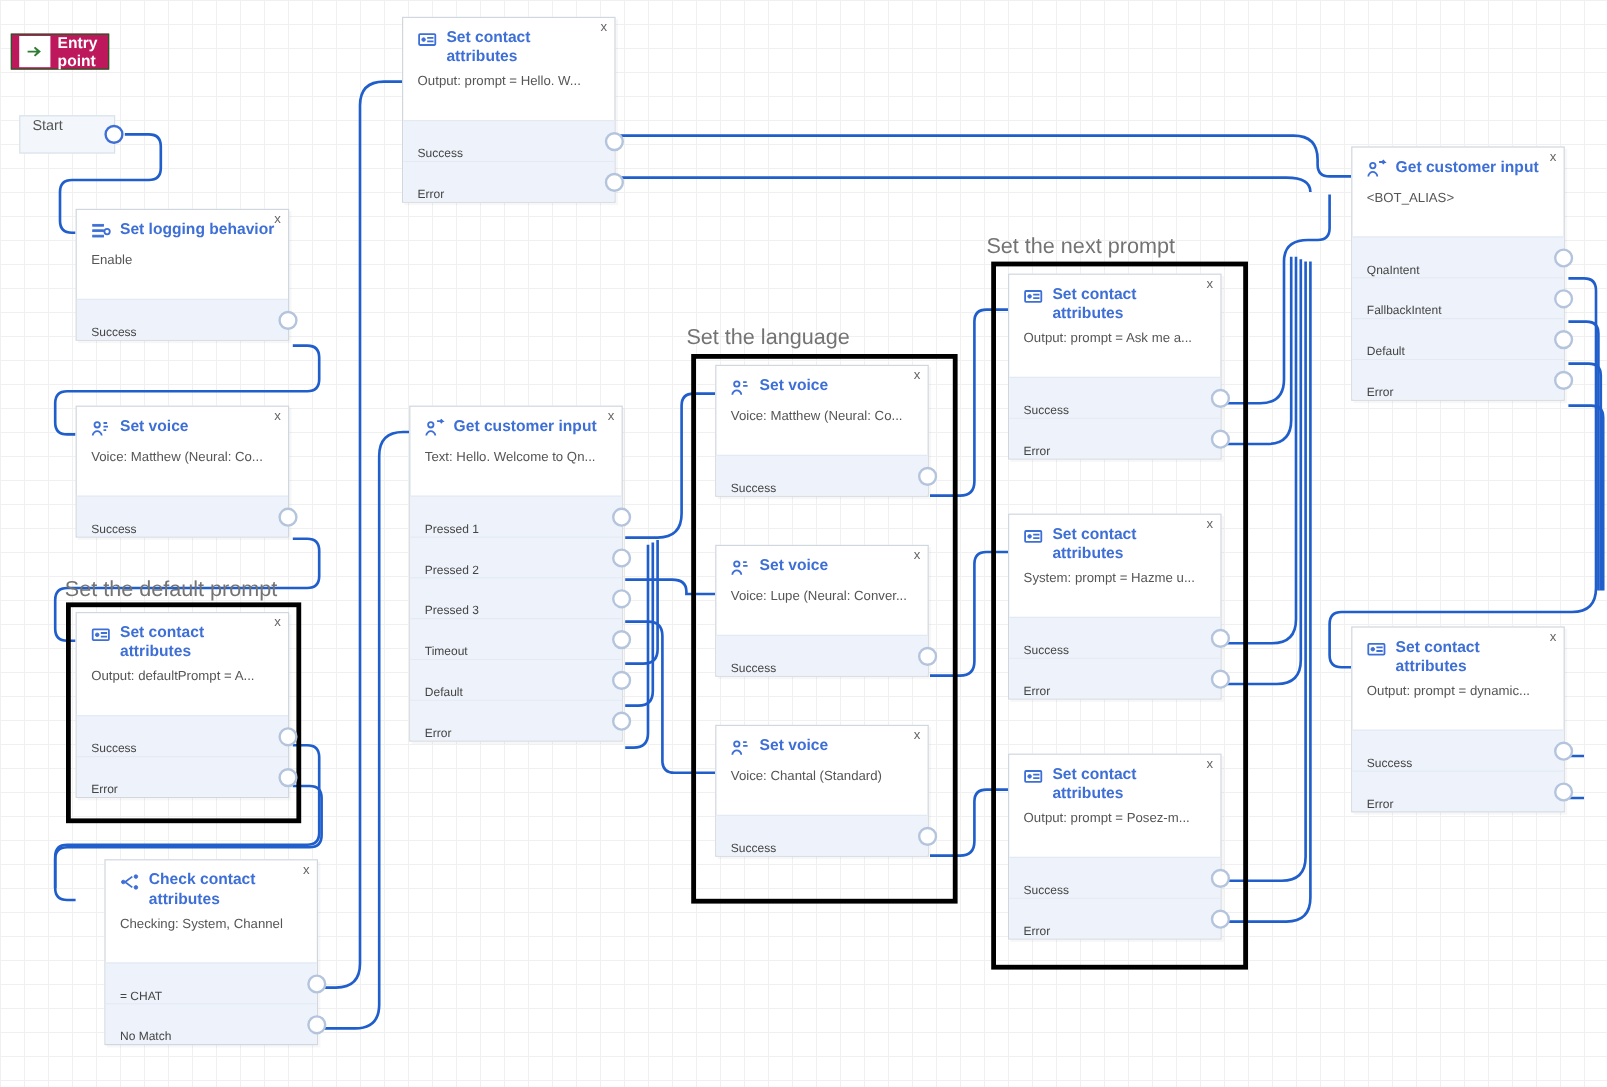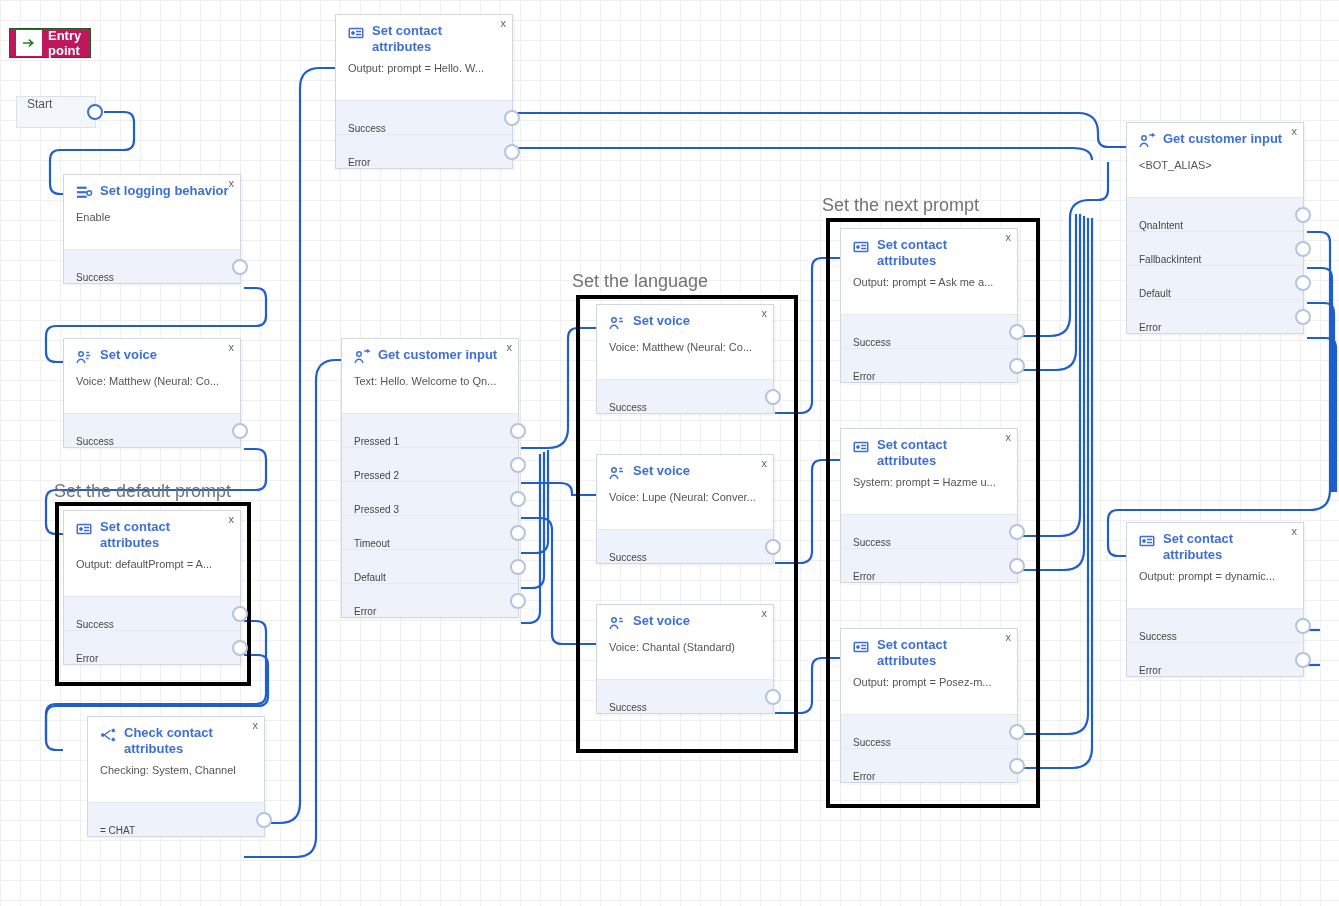--- a/index.html
+++ b/index.html
@@ -280,20 +280,23 @@
           <path d="M7 12 L15 6 M7 12 L15 18" stroke-width="2" fill="none"></path>
         </svg>
       </span>
     <span class="title">Check contact attributes</span>
     <span class="close">x</span>
   </div>
   <div class="sub">Checking: System, Channel</div>
   <div class="row out">
       <span>= CHAT</span>
     </div>
+  <div class="row out">
+      <span>No Match</span>
+    </div>
 </div>
 
 <div class="block" style="left:341px; top:338px;">
   <div class="hdr">
     <span class="icon">
         <svg viewBox="0 0 24 24">
           <circle cx="8" cy="8" r="3" fill="none" stroke-width="2"></circle>
           <path d="M3 20c0-3 3-5 5-5s5 2 5 5" fill="none" stroke-width="2"></path>
           <path d="M15 4l6 0 -2 -2 M21 4l-2 2" stroke-width="2" fill="none"></path>
         </svg>

